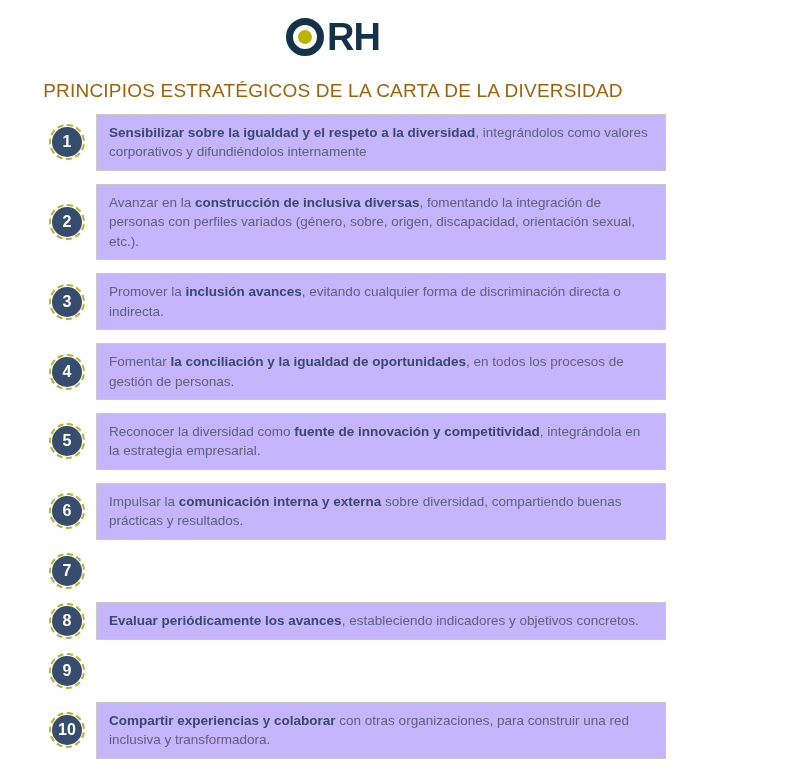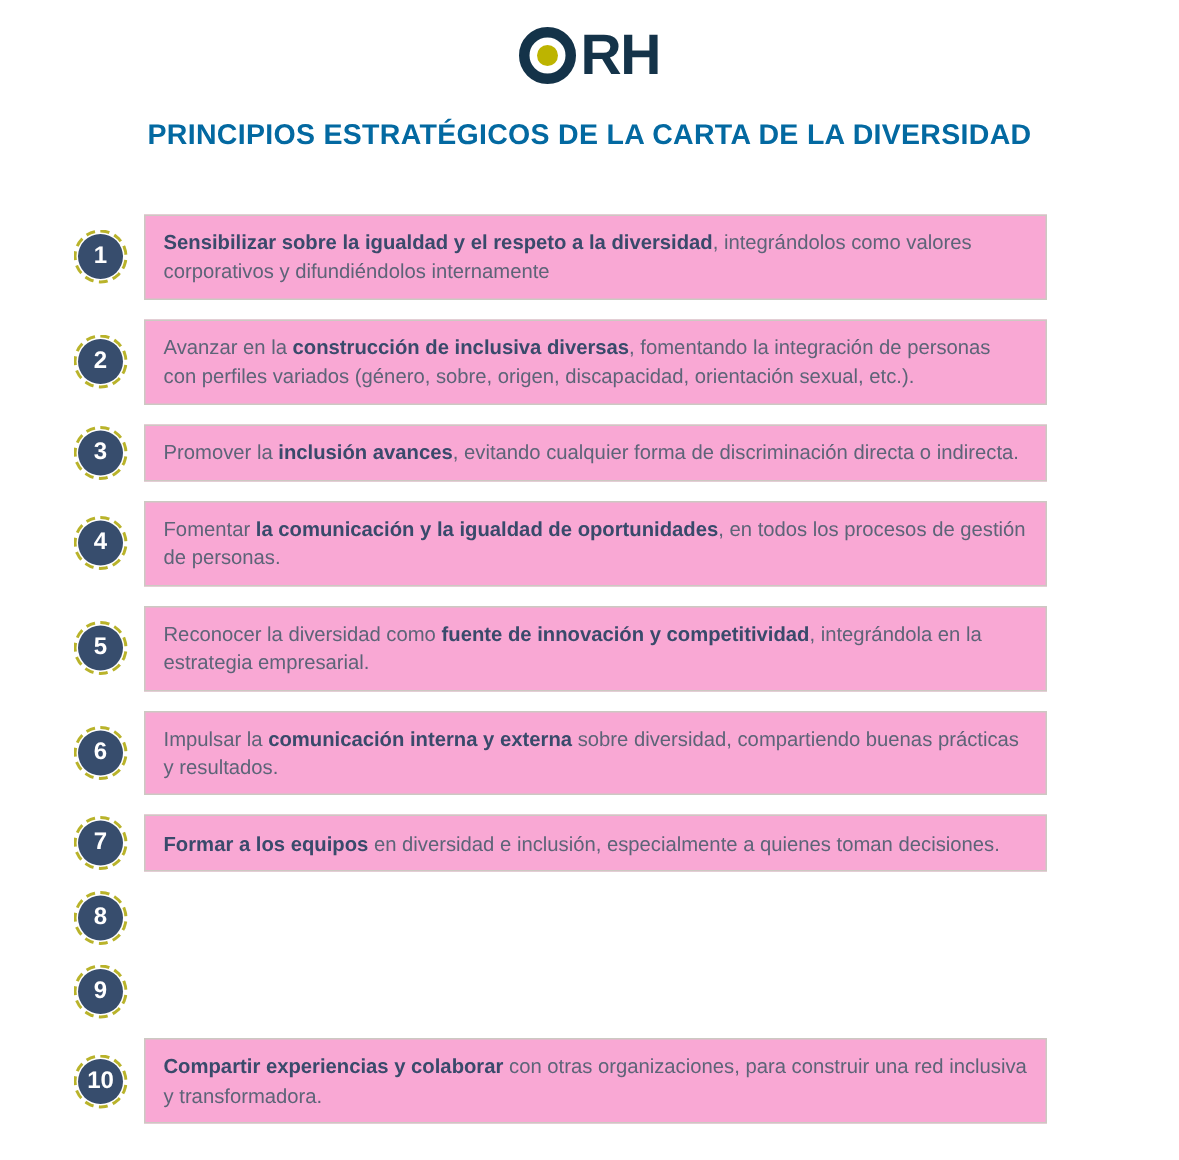--- a/index.html
+++ b/index.html
@@ -5,21 +5,21 @@
   * { margin: 0; padding: 0; box-sizing: border-box; }
   html, body { background: #ffffff; }
   body {
     width: 786px;
     height: 773px;
     overflow: hidden;
     font-family: "Liberation Sans", "DejaVu Sans", sans-serif;
     color: #5d6478;
   }
   .page {
-    width: 786px;
+    width: 666px;
     height: 773px;
     padding-top: 18px;
     position: relative;
   }
 
   
   .header { display: flex; justify-content: center; margin-bottom: 24px; }
   .logo { display: flex; align-items: center; gap: 3px; }
   .logo-o {
     width: 38px; height: 38px;
@@ -38,24 +38,24 @@
     font-weight: 800;
     color: #143349;
     letter-spacing: -1px;
     line-height: 1;
   }
 
   
   .title {
     text-align: center;
     font-size: 19px;
-    font-weight: 700;
-    color: #0369a1;
+    font-weight: 400;
+    color: #a16207;
     letter-spacing: 0.2px;
-    margin-bottom: 41px;
+    margin-bottom: 12px;
   }
 
   
   .list {
     width: 100%;
     display: flex;
     flex-direction: column;
     gap: 13px;
   }
   .row {
@@ -79,21 +79,21 @@
   }
   .badge-num {
     color: #ffffff;
     font-weight: 700;
     font-size: 16px;
     line-height: 1;
   }
   .box {
     margin-left: 11px;
     width: 602px;
-    background: #f9a8d4;
+    background: #c4b5fd;
     border: 1px solid #ccc9c2;
     padding: 8px 12px;
     display: flex;
     align-items: center;
     min-height: 38px;
   }
   .text {
     font-size: 13.5px;
     line-height: 1.44;
     color: #5d6478;
@@ -161,21 +161,21 @@
     </div>
   </div>
 
   <div class="row">
     <div class="badge">
       <span class="badge-inner">
         <span class="badge-num">4</span>
       </span>
     </div>
     <div class="box">
-      <p class="text"><span>Fomentar </span><span class="b">la comunicación y la igualdad de oportunidades</span><span>, en todos los procesos de gestión de personas.</span></p>
+      <p class="text"><span>Fomentar </span><span class="b">la conciliación y la igualdad de oportunidades</span><span>, en todos los procesos de gestión de personas.</span></p>
     </div>
   </div>
 
   <div class="row">
     <div class="badge">
       <span class="badge-inner">
         <span class="badge-num">5</span>
       </span>
     </div>
     <div class="box">
@@ -193,31 +193,31 @@
       <p class="text"><span>Impulsar la </span><span class="b">comunicación interna y externa</span><span> sobre diversidad, compartiendo buenas prácticas y resultados.</span></p>
     </div>
   </div>
 
   <div class="row">
     <div class="badge">
       <span class="badge-inner">
         <span class="badge-num">7</span>
       </span>
     </div>
-    <div class="box">
-      <p class="text"><span class="b">Formar a los equipos</span><span> en diversidad e inclusión, especialmente a quienes toman decisiones.</span></p>
-    </div>
   </div>
 
   <div class="row">
     <div class="badge">
       <span class="badge-inner">
         <span class="badge-num">8</span>
       </span>
     </div>
+    <div class="box">
+      <p class="text"><span class="b">Evaluar periódicamente los avances</span><span>, estableciendo indicadores y objetivos concretos.</span></p>
+    </div>
   </div>
 
   <div class="row">
     <div class="badge">
       <span class="badge-inner">
         <span class="badge-num">9</span>
       </span>
     </div>
   </div>
 

